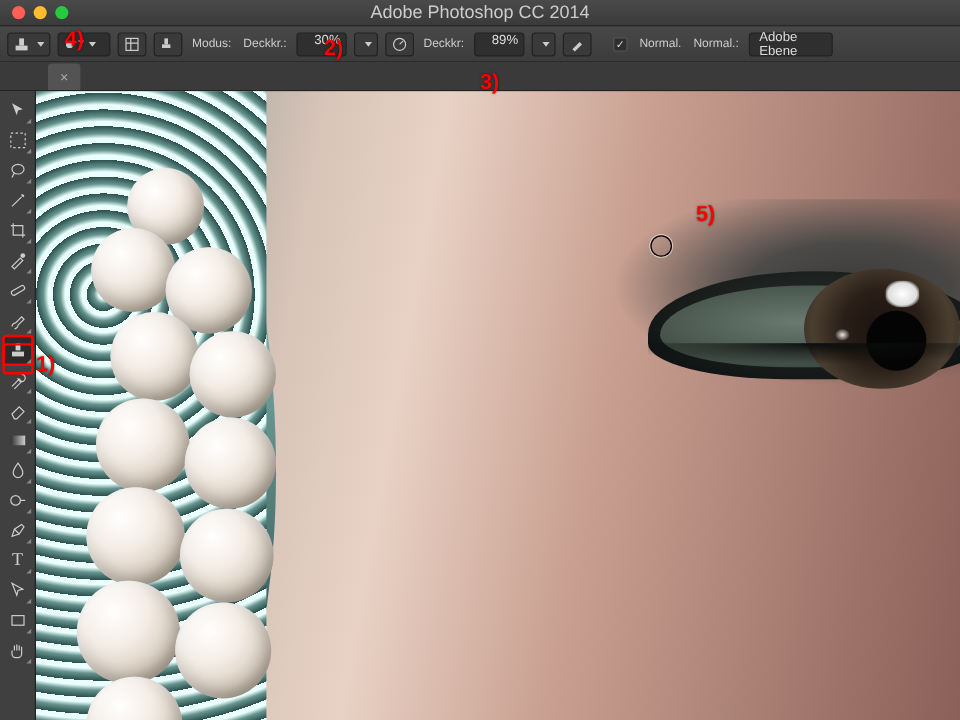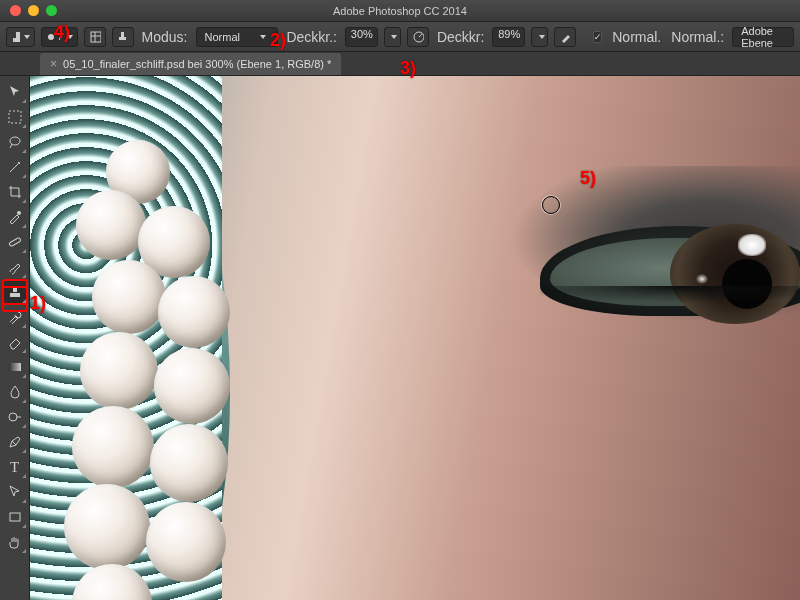--- a/index.html
+++ b/index.html
@@ -1,23 +1,23 @@
 <!DOCTYPE html>
 <html><head>
 <meta charset="utf-8">
 <style>
 *{margin:0;padding:0;box-sizing:border-box;font-family:"Lucida Grande","Helvetica Neue",Arial,sans-serif;font-size:11px;color:#ddd;user-select:none}
 body{width:800px;height:600px;background:#535353;overflow:hidden;position:relative}
 .titlebar{height:22px;background:linear-gradient(#4a4a4a,#3a3a3a);display:flex;align-items:center;border-bottom:1px solid #222;position:relative}
 .traffic{display:flex;gap:7px;padding-left:10px}
 .light{width:11px;height:11px;border-radius:50%}
 .red{background:#ff5f57}.yellow{background:#febc2e}.green{background:#28c840}
-.title{position:absolute;left:50%;transform:translateX(-50%);color:#ccc;font-size:11px;white-space:nowrap}
+.title{position:absolute;left:50%;transform:translateX(-50%);color:#ccc;font-size:15px;white-space:nowrap}
 .options{height:30px;background:linear-gradient(#484848,#3c3c3c);border-bottom:1px solid #222;display:flex;align-items:center;padding:0 6px;gap:6px}
-.label{color:#ccc;font-size:14px;padding:0 2px}
+.label{color:#ccc;font-size:10px;padding:0 2px}
 .btn{height:20px;min-width:22px;background:#3a3a3a;border:1px solid #222;border-radius:3px;display:flex;align-items:center;justify-content:center;padding:0 4px;color:#ddd;cursor:pointer}
 .btn svg{display:block}
 .drop{display:flex;align-items:center;height:20px;background:#2f2f2f;border:1px solid #222;border-radius:3px;padding:0 4px;cursor:pointer}
 .drop .v{padding:0 16px 0 4px}
 .caret{width:0;height:0;border-left:3px solid transparent;border-right:3px solid transparent;border-top:4px solid #ccc;margin-left:4px}
 .input{height:20px;width:42px;background:#2f2f2f;border:1px solid #222;border-radius:3px;display:flex;align-items:flex-start;justify-content:flex-end;padding:0 4px}
 .chk{width:12px;height:12px;background:#2f2f2f;border:1px solid #555;border-radius:2px;display:flex;align-items:center;justify-content:center;margin-right:2px}
 .chk::after{content:"✓";font-size:9px;color:#ddd}
 .tabbar{height:24px;background:#3a3a3a;border-bottom:1px solid #222;display:flex;align-items:flex-end;padding-left:40px}
 .tab{height:22px;background:#535353;border-radius:3px 3px 0 0;display:flex;align-items:center;padding:0 10px;gap:6px;font-size:11px;color:#e8e8e8}
@@ -82,24 +82,20 @@
         <path d="M2 6h10M6 2v10" stroke="#ccc"></path>
       </svg>
     </div>
   <div class="btn">
       <svg width="14" height="14">
         <rect x="4" y="2" width="3" height="5" fill="#ccc"></rect>
         <rect x="2" y="7" width="7" height="3" fill="#ccc"></rect>
       </svg>
     </div>
   <span class="label">Modus:</span>
-  <div class="drop" style="width:112px">
-      <span class="v">Normal</span>
-      <span class="caret"></span>
-    </div>
   <span class="label">Deckkr.:</span>
   <div class="input">
       <span>30%</span>
     </div>
   <div class="btn" style="min-width:16px">
       <span class="caret"></span>
     </div>
   <div class="btn">
       <svg width="14" height="14">
         <circle cx="7" cy="7" r="5" fill="none" stroke="#ccc"></circle>
@@ -123,21 +119,20 @@
   <span class="label">Normal.</span>
   <span class="label">Normal.:</span>
   <div class="drop" style="width:70px">
       <span class="v">Adobe Ebene</span>
     </div>
 </div>
 
 <div class="tabbar">
   <div class="tab">
     <span class="x">×</span>
-    <span>05_10_finaler_schliff.psd bei 300% (Ebene 1, RGB/8) *</span>
   </div>
 </div>
 
 <div class="toolbox">
   <div class="tool">
       <svg width="16" height="16">
         <path d="M3 2l9 5-4 1-1 4z" fill="#ccc"></path>
       </svg>
       <span class="tri"></span>
     </div>

